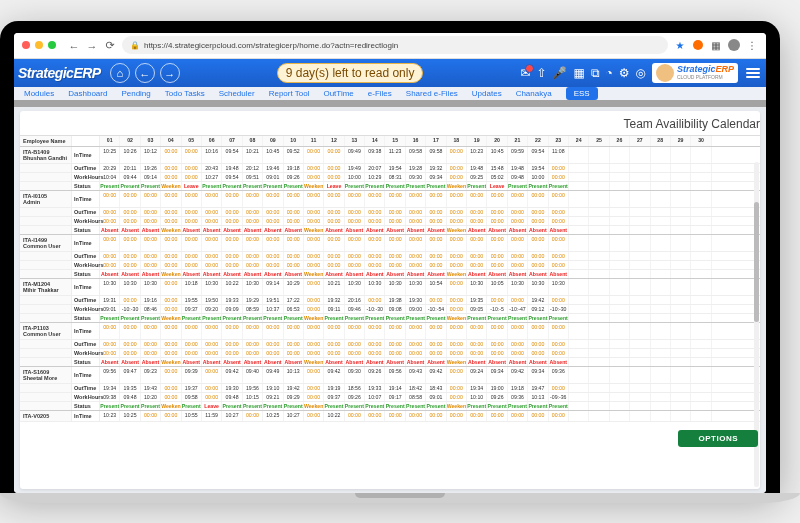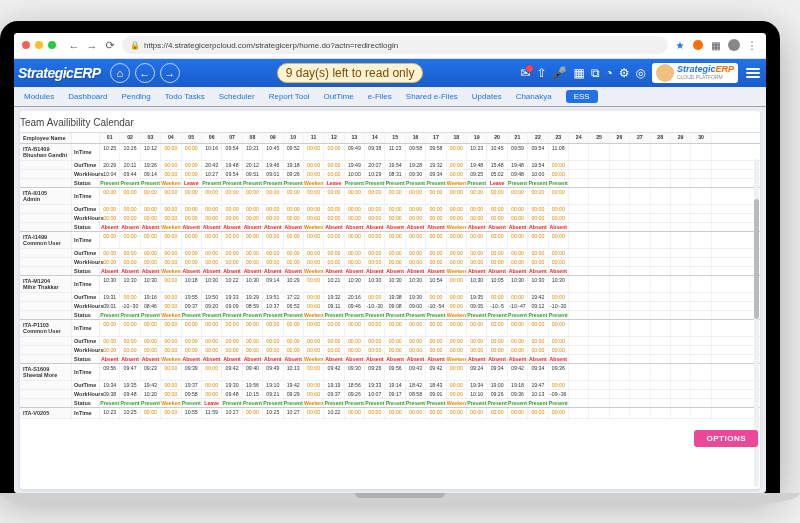--- a/index.html
+++ b/index.html
@@ -131,21 +131,21 @@
     
     .nav-tabs {
       height: 20px;
       background: #edf1f7;
       display: flex;
       align-items: center;
       padding: 0 10px;
       gap: 14px;
       font-size: 8px;
       color: #2172ea;
-      border-bottom: 1px solid #a3a3a3;
+      border-bottom: 7px solid #a3a3a3;
     }
     .nav-tab { cursor:pointer; }
     .nav-tab.active {
       background:#2172ea;
       color:#fff;
       padding:2px 8px;
       border-radius:3px;
     }
 
     
@@ -157,22 +157,22 @@
     }
     .card {
       background:#fff;
       border-radius:3px;
       box-shadow: 0 1px 3px rgba(0,0,0,0.1);
       height: 100%;
       display:flex;
       flex-direction:column;
     }
     .card-title {
-      text-align:left;
-      font-size:10px;
+      text-align:right;
+      font-size:12px;
       color:#444;
       padding: 6px 0 4px;
     }
     .table-scroll {
       flex:1;
       overflow: hidden;
       position: relative;
       border-top:1px solid #ddd;
     }
     .grid {
@@ -191,25 +191,25 @@
     .st-present { color:#2e9e2e; font-weight:bold; }
     .st-absent { color:#e22; font-weight:bold; }
     .st-weekend { color:#e08a00; font-weight:bold; }
     .st-leave { color:#e22; font-weight:bold; }
     .t-zero { color:#e08a00; }
 
     .options-btn {
       position:absolute;
       right: 8px;
       bottom: 46px;
-      background:#ec4899;
+      background:#15803d;
       color:#fff;
       font-size:8px;
       font-weight:bold;
-      padding:4px 12px;
+      padding:4px 20px;
       border-radius:3px;
       letter-spacing:0.5px;
       cursor:pointer;
     }
     .vscroll {
       position:absolute;
       right:1px;
       top:26px;
       bottom:2px;
       width:5px;

